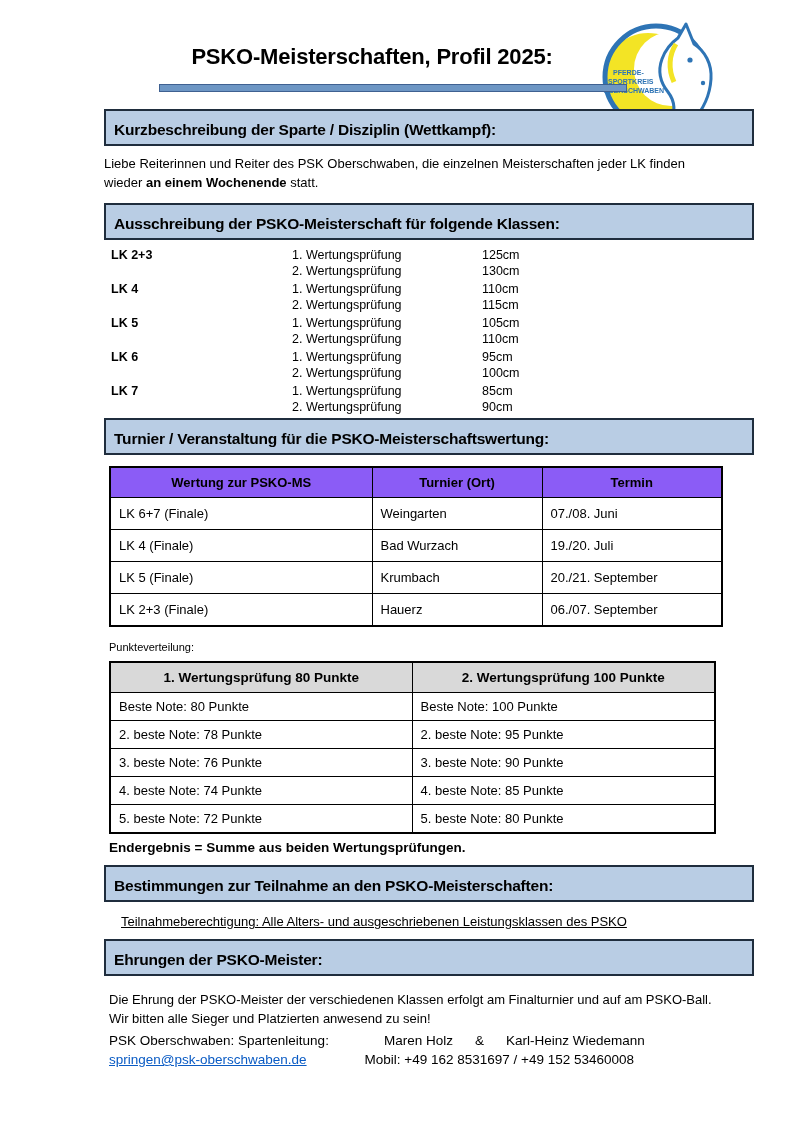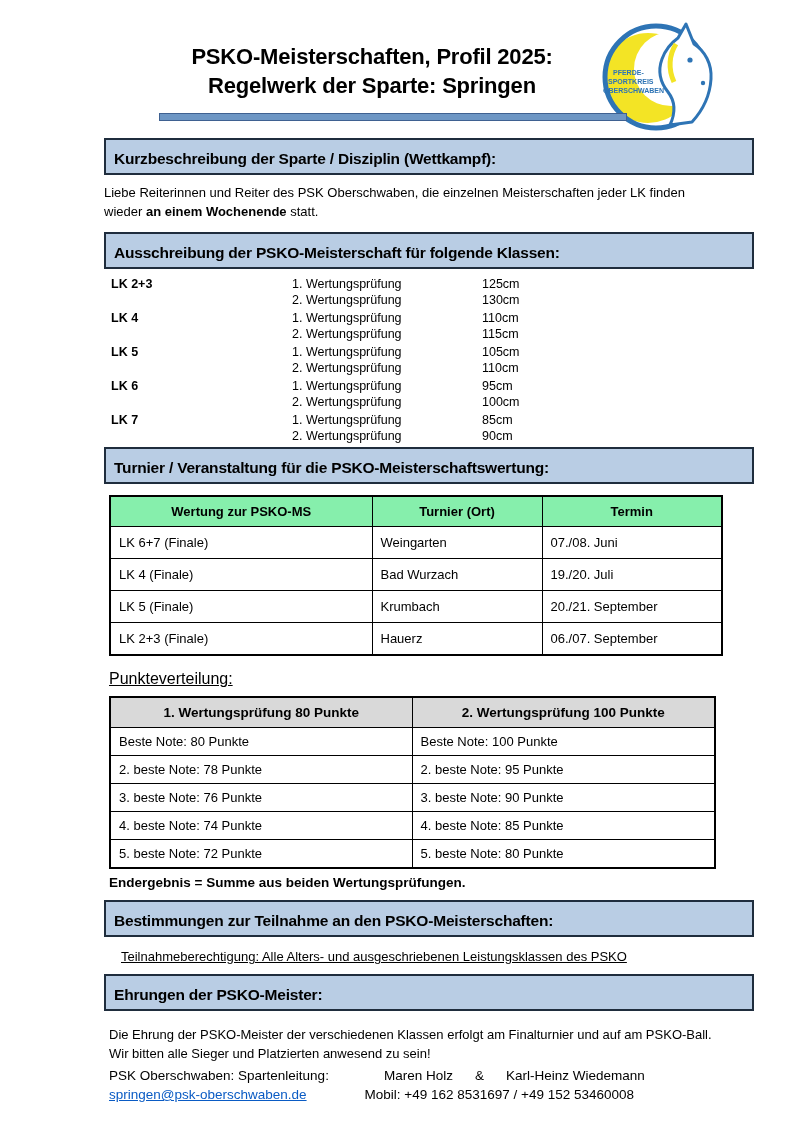--- a/index.html
+++ b/index.html
@@ -24,23 +24,23 @@
 
   .lk-list{margin-top:8px;}
   .lk-block{display:flex;margin-bottom:3px;font-size:12.5px;line-height:15.5px;padding-left:7px;}
   .lk-label{width:181px;font-weight:bold;}
   .lk-right{flex:1;}
   .lk-subrow{display:grid;grid-template-columns:190px auto;}
 
   table.doc-table{border-collapse:collapse;border:2px solid #000;table-layout:fixed;font-size:13px;}
   table.doc-table th,table.doc-table td{border:1px solid #000;vertical-align:middle;overflow:hidden;white-space:nowrap;}
   table.turnier{margin:11px 0 0 5px;width:612px;}
-  table.turnier th{font-weight:bold;text-align:center;padding:7px 6px;background:#86efac;}
+  table.turnier th{font-weight:bold;text-align:center;padding:7px 6px;background:#8b5cf6;}
   table.turnier td{text-align:left;padding:8px 8px;}
-  .punkte-label{margin:14px 0 0 5px;font-size:16px;text-decoration:underline;}
+  .punkte-label{margin:14px 0 0 5px;font-size:11px;}
   table.punkte{margin:8px 0 0 5px;width:605px;}
   table.punkte th{font-weight:bold;text-align:center;padding:7px 8px;background:#d9d9d9;font-size:13.5px;}
   table.punkte td{text-align:left;padding:6px 8px;}
   .endergebnis{margin:6px 0 0 5px;font-size:13.5px;font-weight:bold;}
 
   .teilnahme{margin:12px 0 0 17px;font-size:13px;text-decoration:underline;}
 
   .contact-row1{display:flex;margin:3px 0 0 5px;font-size:13.5px;line-height:19px;}
   .c-label{width:275px;}
   .c-names{display:flex;gap:22px;}
@@ -66,21 +66,20 @@
       <text x="27" y="55" font-size="7" font-weight="bold" fill="#2e74b5">PFERDE-</text>
       <text x="22" y="64" font-size="7" font-weight="bold" fill="#2e74b5">SPORTKREIS</text>
       <text x="17" y="73" font-size="7" font-weight="bold" fill="#2e74b5">OBERSCHWABEN</text>
     </svg>
   </div>
 
   <div class="content">
 
     <div class="doc-title">
       <div>PSKO-Meisterschaften, Profil 2025:</div>
-      <div>Regelwerk der Sparte: Springen</div>
     </div>
     <div class="title-rule"></div>
 
     <div class="sec-header mt17">Kurzbeschreibung der Sparte / Disziplin (Wettkampf):</div>
     <p class="body-text"><span>Liebe Reiterinnen und Reiter des PSK Oberschwaben, die einzelnen Meisterschaften jeder LK finden wieder </span><b>an einem Wochenende</b><span> statt.</span></p>
 
     <div class="sec-header mt11">Ausschreibung der PSKO-Meisterschaft für folgende Klassen:</div>
     <div class="lk-list" id="class-list">
         <div class="lk-block">
           <div class="lk-label">LK 2+3</div>

